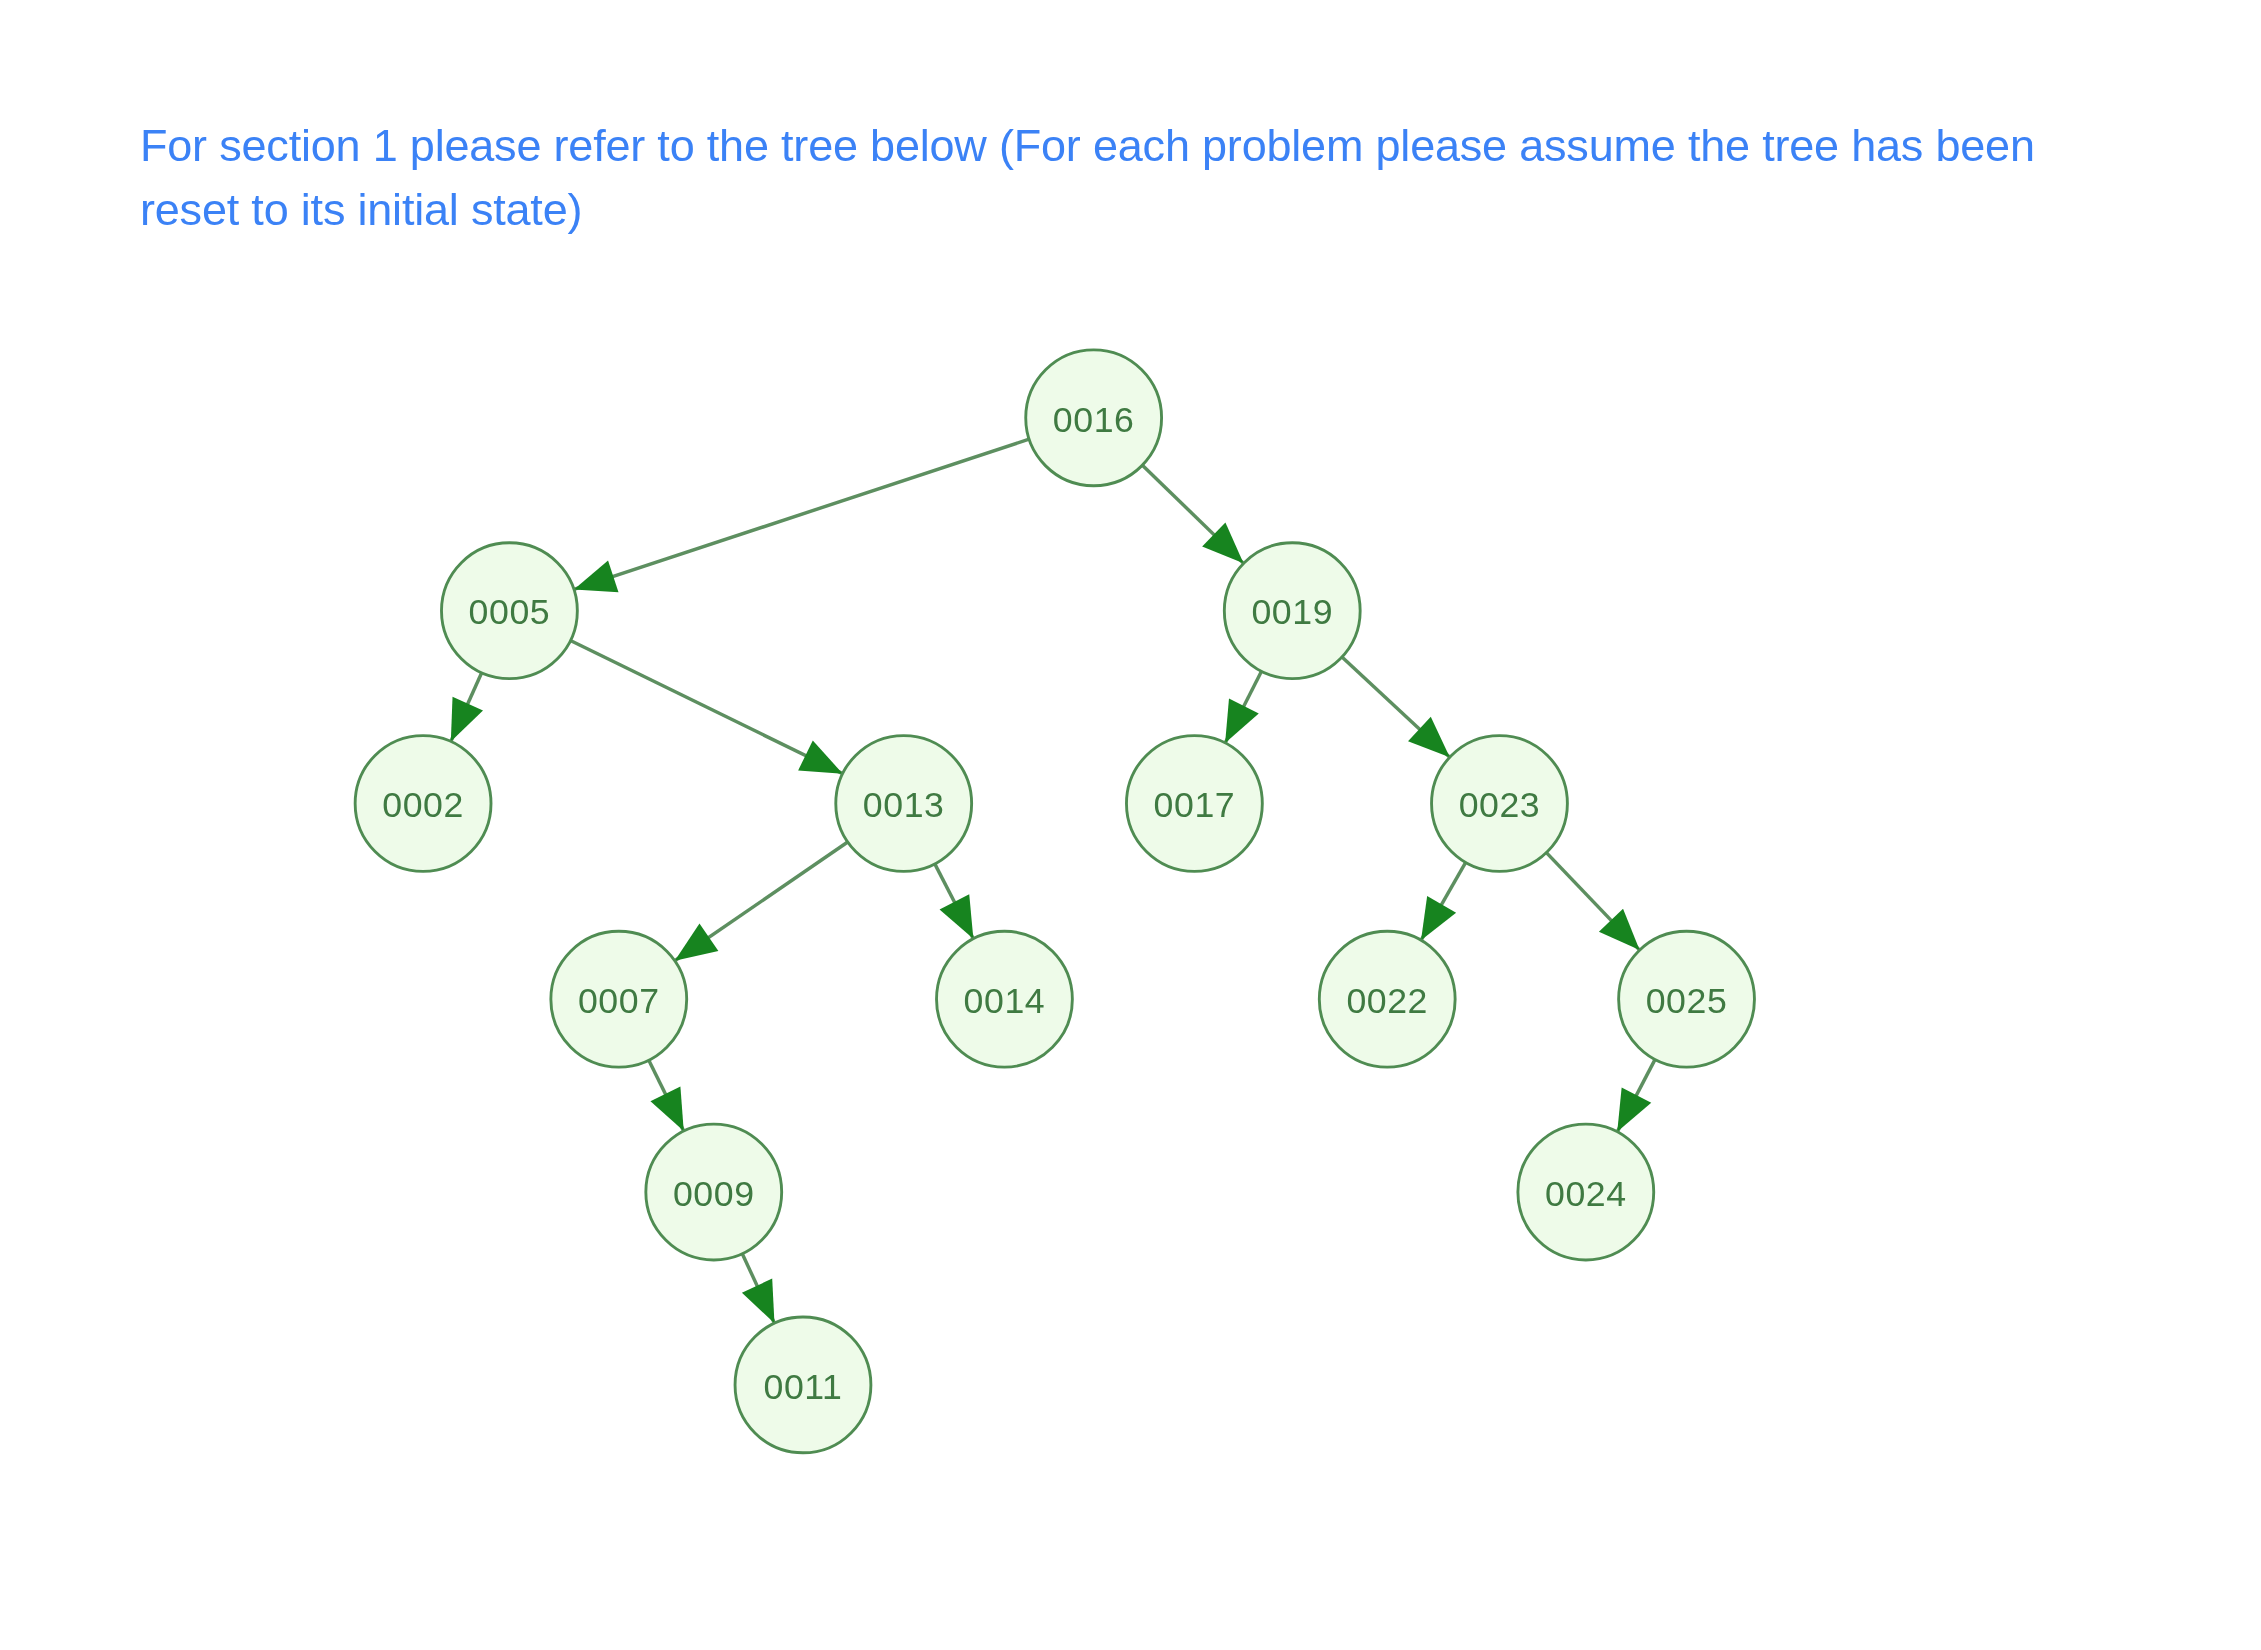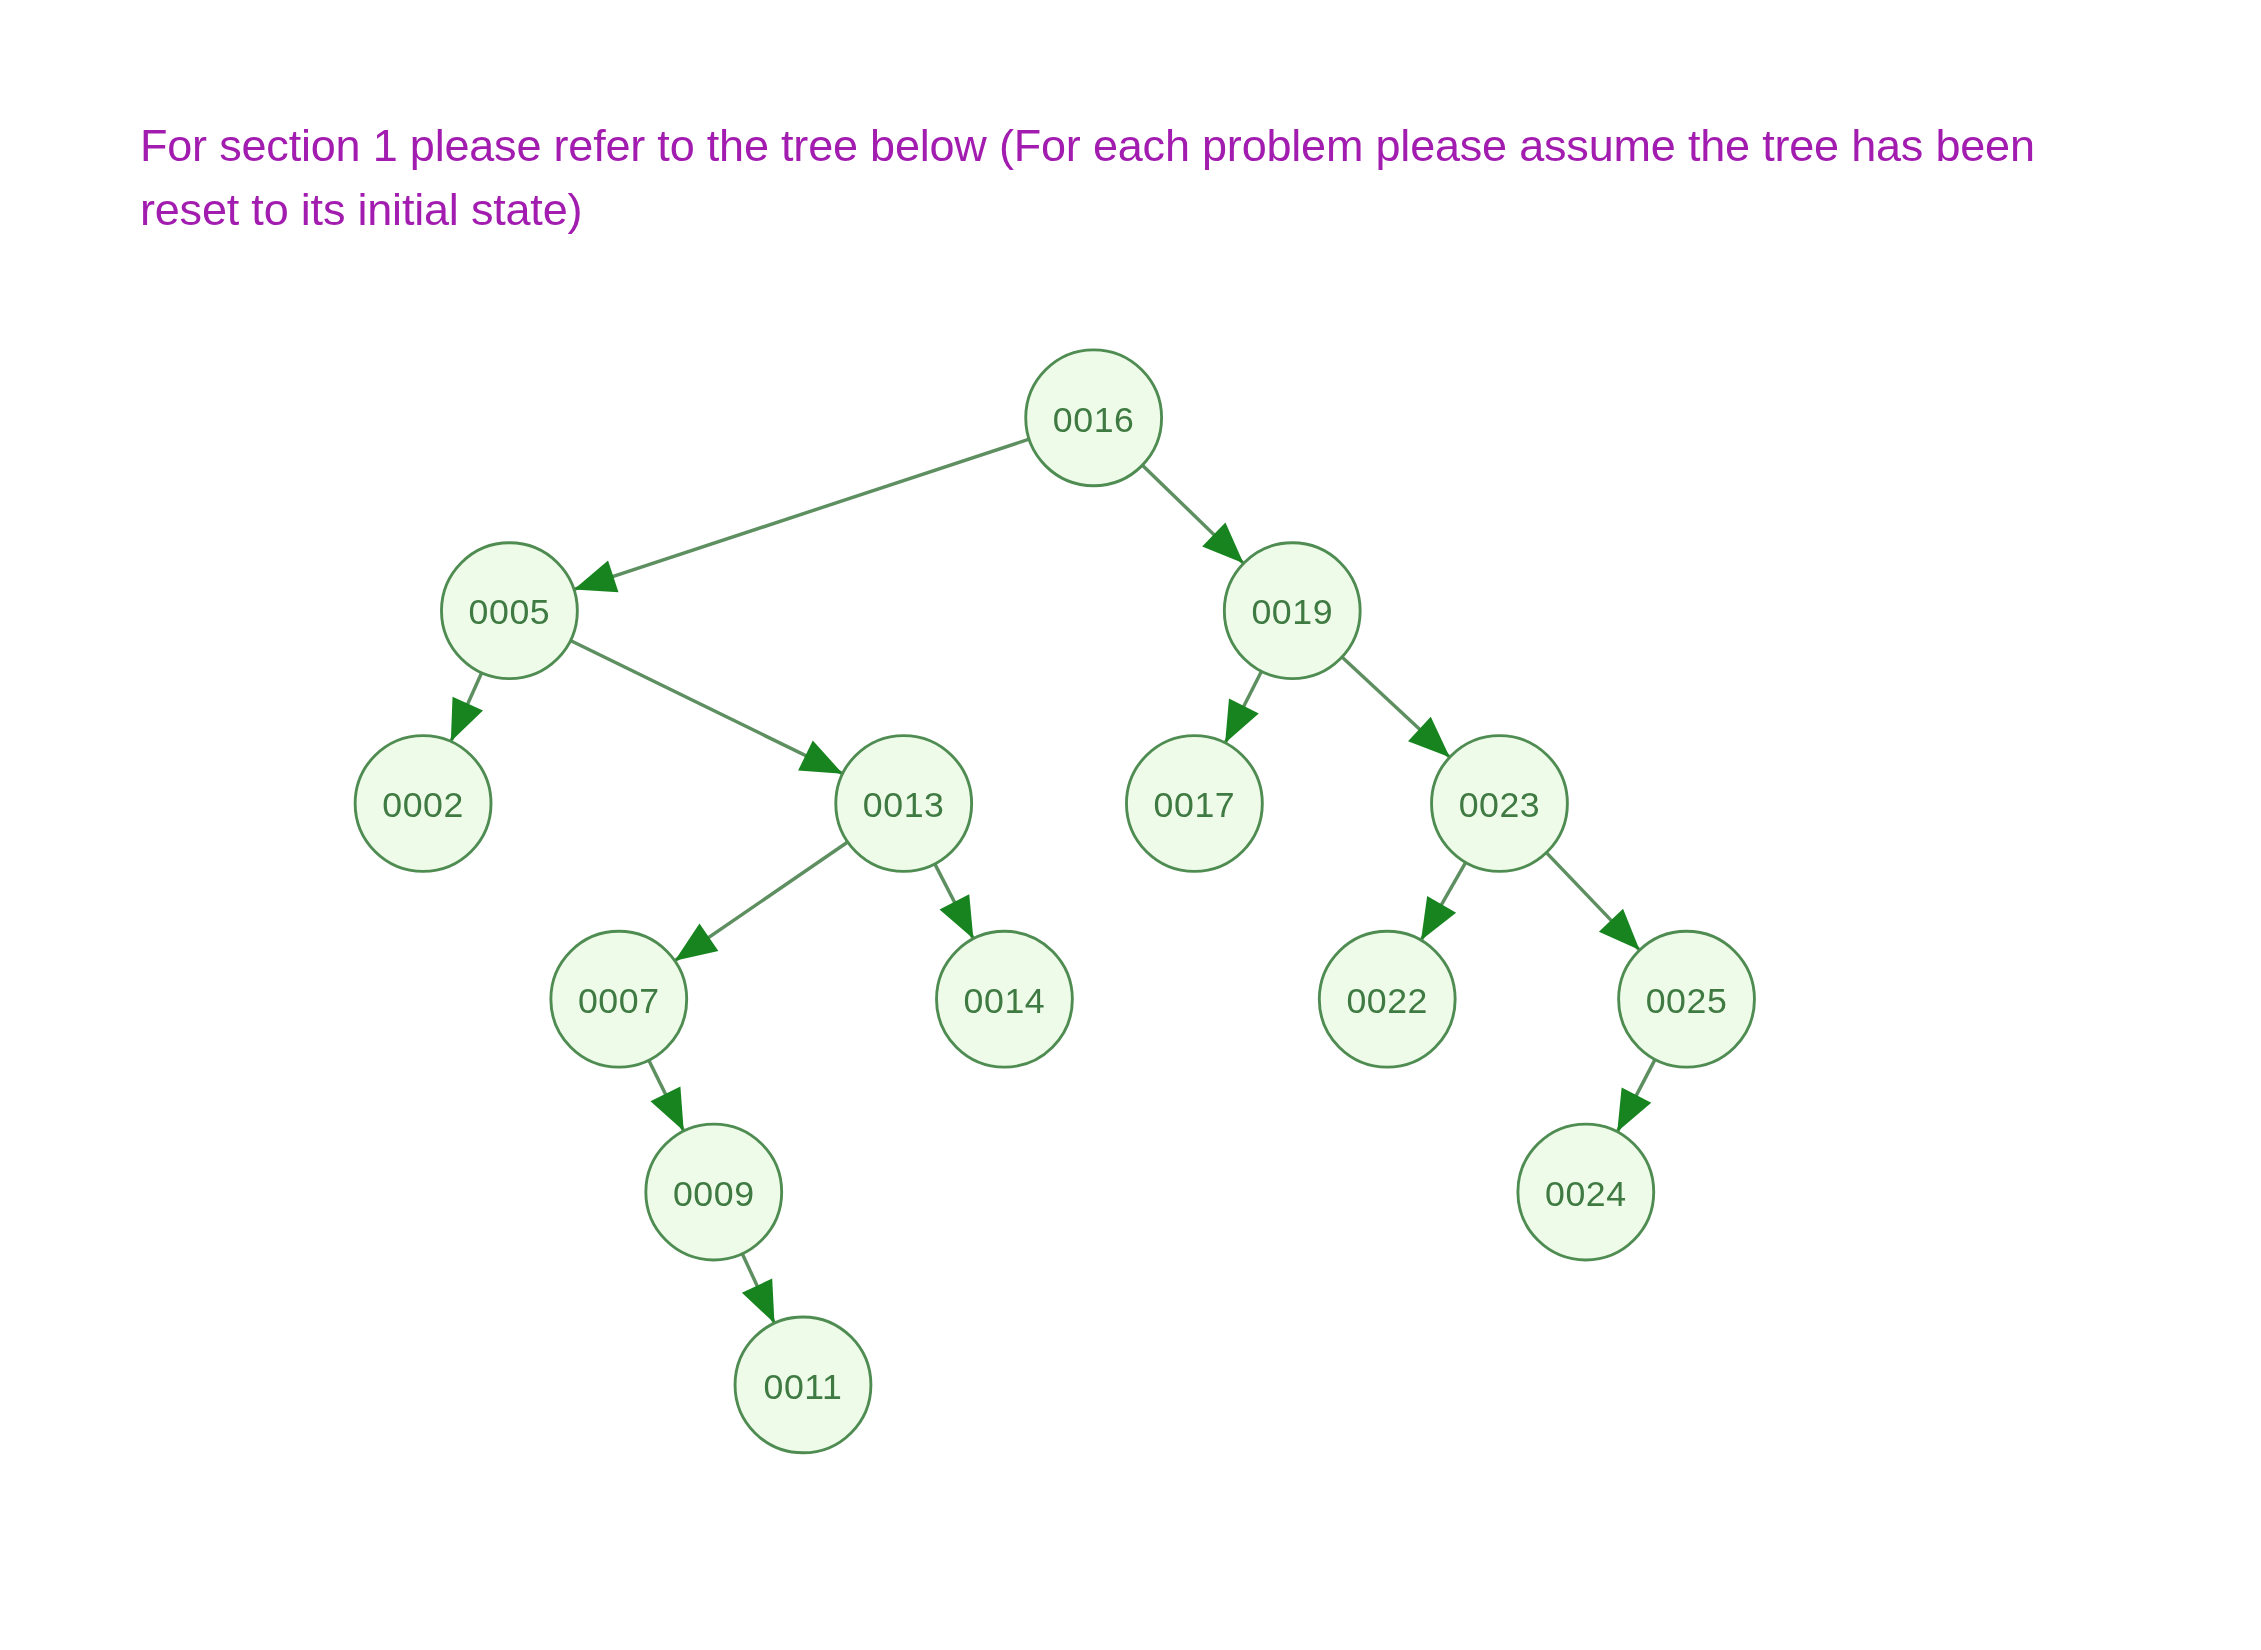--- a/index.html
+++ b/index.html
@@ -20,21 +20,21 @@
     height: 1650px;
     background: #ffffff;
   }
   #instructions {
     position: absolute;
     left: 140px;
     top: 69px;
     width: 1957px;
     font-size: 45px;
     line-height: 1.42;
-    color: #a21caf;
+    color: #3b82f6;
     font-family: "Liberation Sans", sans-serif;
     font-weight: 400;
     letter-spacing: -0.2px;
   }
   #tree-figure {
     position: absolute;
     left: 0;
     top: 248px;
     width: 2231px;
     height: 1324px;

